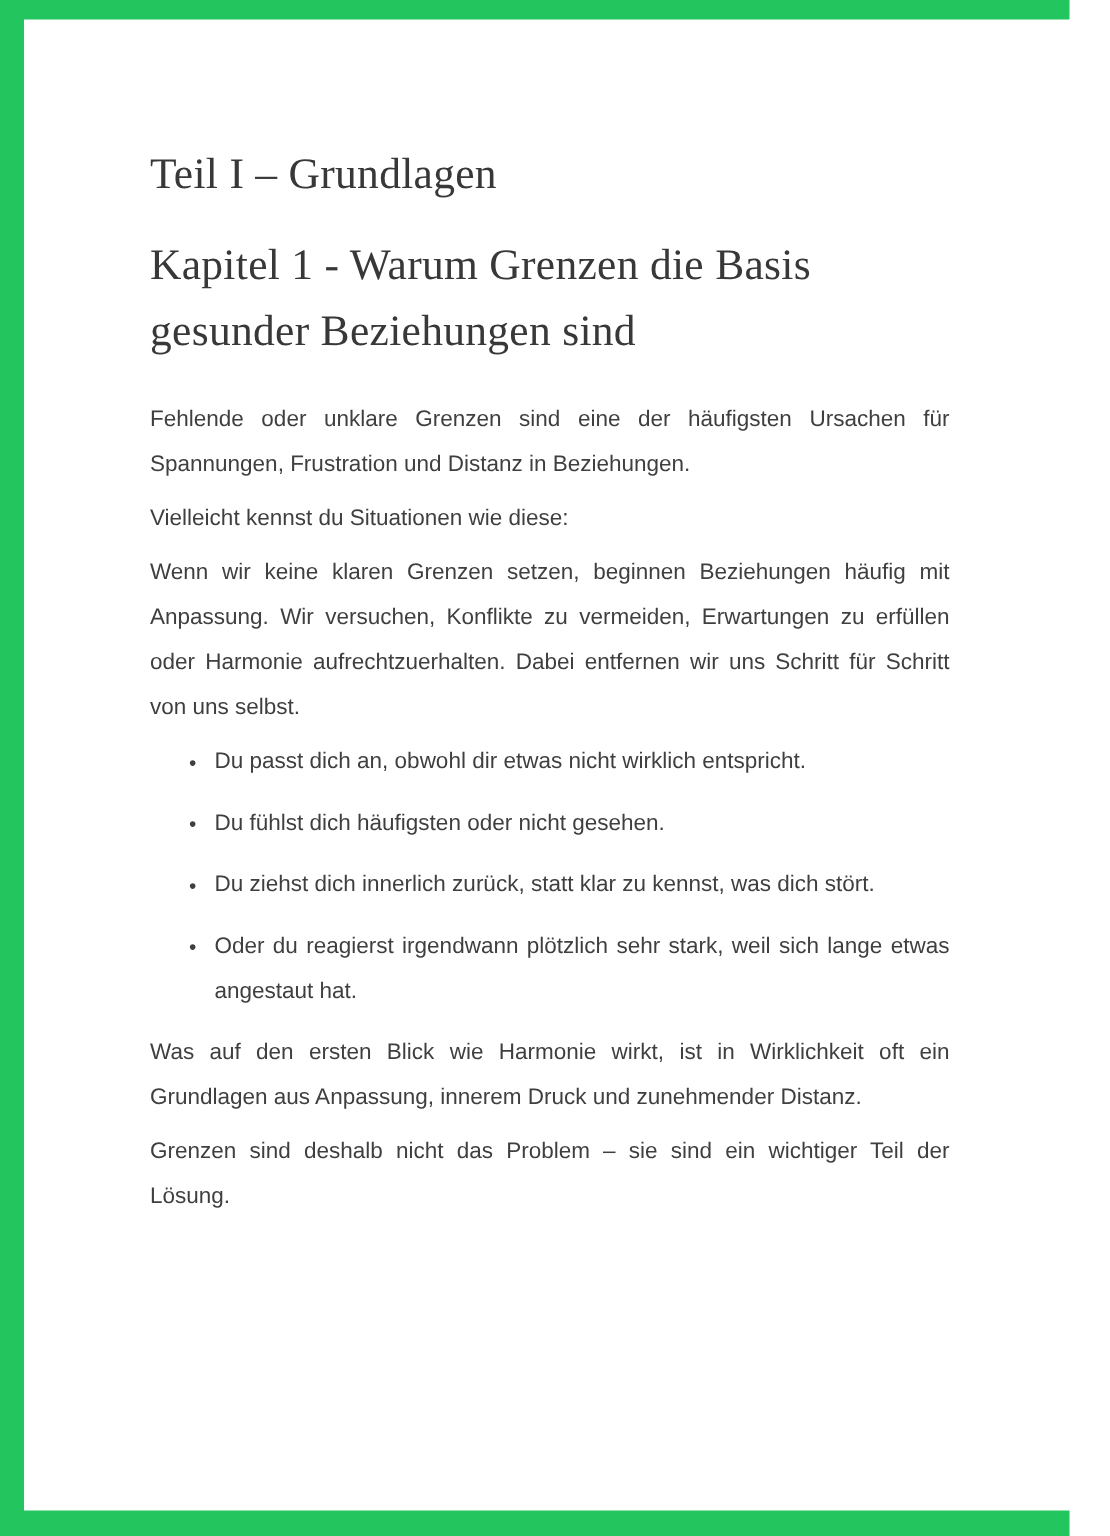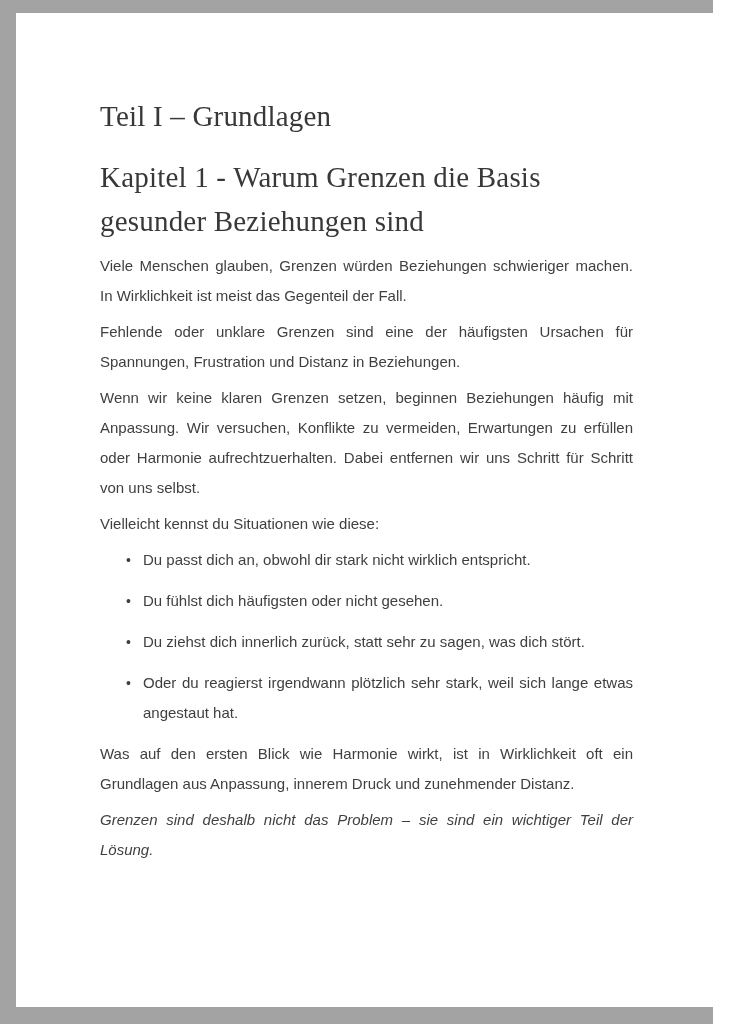--- a/index.html
+++ b/index.html
@@ -9,21 +9,21 @@
   body {
     width: 740px;
     height: 1024px;
     overflow: hidden;
     font-family: "Liberation Sans", sans-serif;
   }
   .canvas {
     position: relative;
     width: 713px;
     height: 1024px;
-    background: #a3a3a3;
+    background: #22c55e;
   }
   .page {
     position: absolute;
     left: 16px;
     top: 13px;
     width: 707px;
     height: 994px;
     background: #ffffff;
     box-sizing: border-box;
     padding: 84px 90px 0 84px;
@@ -36,34 +36,33 @@
     color: #383838;
     margin: 0 0 20px 0;
     letter-spacing: 0.2px;
   }
   h2.chapter-title {
     font-family: "Liberation Serif", serif;
     font-size: 29px;
     line-height: 44px;
     font-weight: 400;
     color: #383838;
-    margin: 0 0 8px 0;
+    margin: 0 0 22px 0;
     letter-spacing: 0.2px;
   }
   p.body-para {
     font-size: 15px;
     line-height: 30px;
     color: #3f3f3f;
     margin: 0 0 6px 0;
     text-align: justify;
     hyphens: none;
   }
   p.body-para.last {
     margin-bottom: 16px;
-    font-style: italic;
   }
   ul.bullet-list {
     list-style: none;
     margin: 6px 0 10px 0;
     padding: 0 0 0 43px;
   }
   ul.bullet-list li {
     position: relative;
     font-size: 15px;
     line-height: 30px;
@@ -82,40 +81,39 @@
 </head>
 <body>
 
 <div class="canvas">
   <div class="page">
 
     <h1 class="part-title">Teil I – Grundlagen</h1>
 
     <h2 class="chapter-title">Kapitel 1 - Warum Grenzen die Basis gesunder Beziehungen sind</h2>
 
-    <p class="body-para">Viele Menschen glauben, Grenzen würden Beziehungen schwieriger machen. In Wirklichkeit ist meist das Gegenteil der Fall.</p>
 
     <p class="body-para">Fehlende oder unklare Grenzen sind eine der häufigsten Ursachen für Spannungen, Frustration und Distanz in Beziehungen.</p>
 
+    <p class="body-para">Vielleicht kennst du Situationen wie diese:</p>
+
     <p class="body-para">Wenn wir keine klaren Grenzen setzen, beginnen Beziehungen häufig mit Anpassung. Wir versuchen, Konflikte zu vermeiden, Erwartungen zu erfüllen oder Harmonie aufrechtzuerhalten. Dabei entfernen wir uns Schritt für Schritt von uns selbst.</p>
-
-    <p class="body-para">Vielleicht kennst du Situationen wie diese:</p>
 
     <ul class="bullet-list">
       <li>
         <span class="bullet-dot">•</span>
-        <span>Du passt dich an, obwohl dir stark nicht wirklich entspricht.</span>
+        <span>Du passt dich an, obwohl dir etwas nicht wirklich entspricht.</span>
       </li>
       <li>
         <span class="bullet-dot">•</span>
         <span>Du fühlst dich häufigsten oder nicht gesehen.</span>
       </li>
       <li>
         <span class="bullet-dot">•</span>
-        <span>Du ziehst dich innerlich zurück, statt sehr zu sagen, was dich stört.</span>
+        <span>Du ziehst dich innerlich zurück, statt klar zu kennst, was dich stört.</span>
       </li>
       <li>
         <span class="bullet-dot">•</span>
         <span>Oder du reagierst irgendwann plötzlich sehr stark, weil sich lange etwas angestaut hat.</span>
       </li>
     </ul>
 
     <p class="body-para">Was auf den ersten Blick wie Harmonie wirkt, ist in Wirklichkeit oft ein Grundlagen aus Anpassung, innerem Druck und zunehmender Distanz.</p>
 
 

